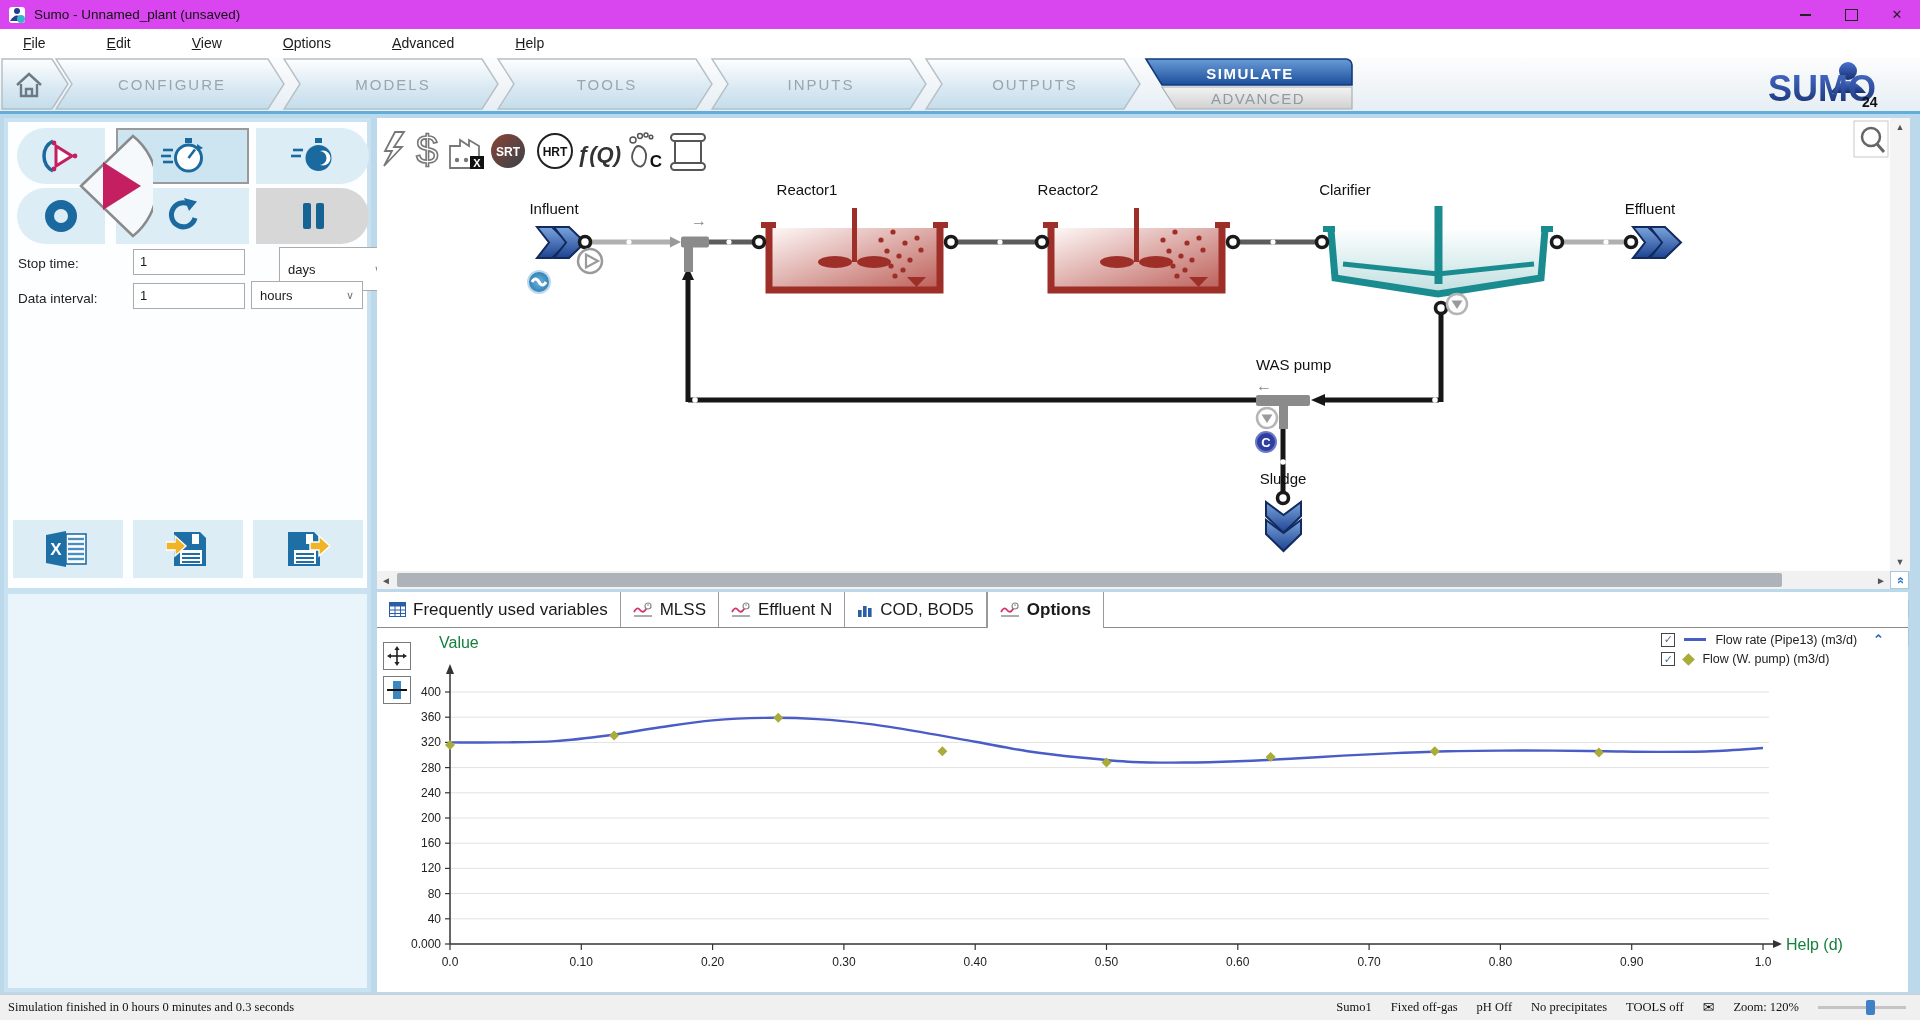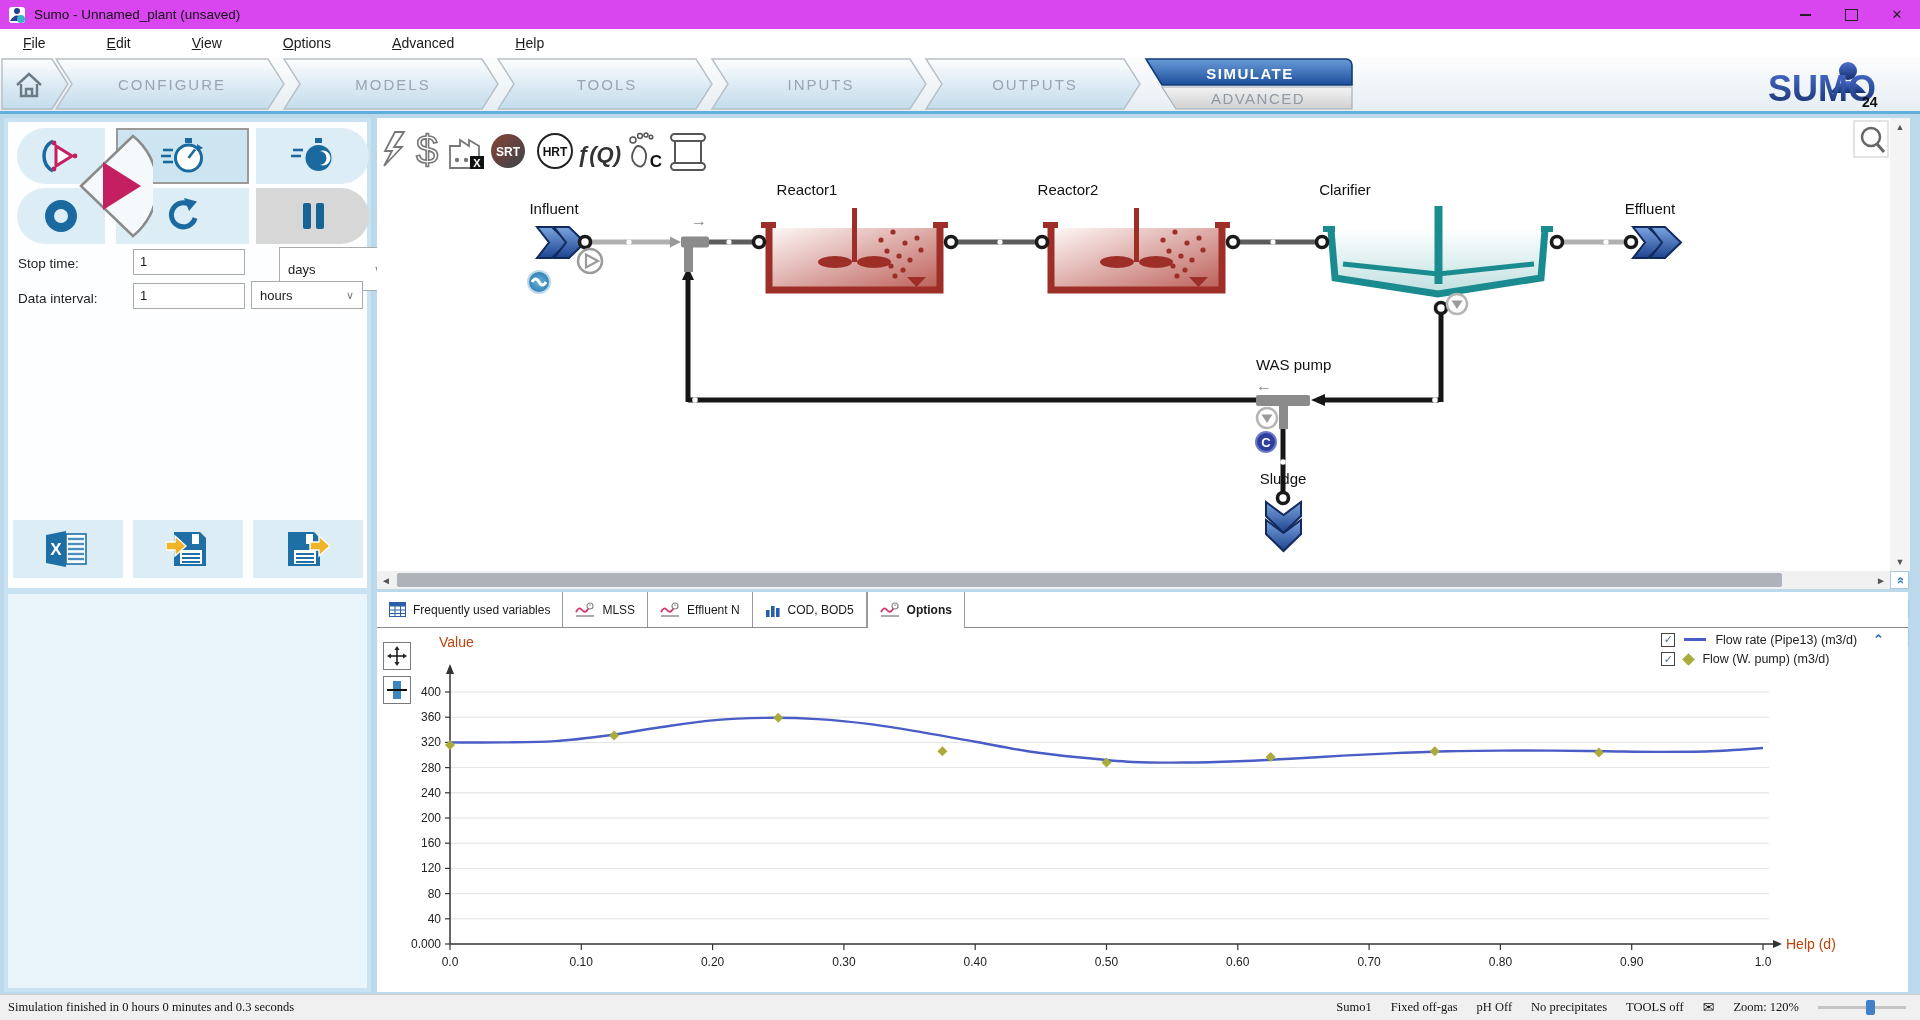--- a/index.html
+++ b/index.html
@@ -47,25 +47,25 @@
   .hscroll{left:377px;top:571px;width:1513px;height:18px;background:#f1f1f1;}
   .hs-arrow{position:absolute;top:0;width:18px;height:18px;display:flex;align-items:center;justify-content:center;font-size:10px;color:#555;}
   .hs-thumb{position:absolute;left:20px;top:2px;width:1385px;height:14px;background:#adb3b9;border-radius:2px;}
   .edge-btn{position:absolute;width:19px;height:18px;background:#fff;border:1px solid #a9c7de;color:#2f74c0;display:flex;align-items:center;justify-content:center;box-sizing:border-box;}
   .edge-btn span{display:inline-block;font-weight:bold;font-size:13px;transform:rotate(-90deg);}
   .edge-btn.down span{transform:rotate(90deg);}
 
   
   .bottom-panel{left:377px;top:592px;width:1531px;height:400px;background:#fff;}
   .tabbar{position:absolute;left:0;top:0;width:1531px;height:36px;background:#fff;border-bottom:1px solid #8a8a8a;display:flex;box-sizing:border-box;}
-  .tab{display:flex;align-items:center;gap:7px;padding:0 12px;font-size:12px;color:#1a1a1a;border-right:1px solid #9a9a9a;}
+  .tab{display:flex;align-items:center;gap:7px;padding:0 12px;font-size:17px;color:#1a1a1a;border-right:1px solid #9a9a9a;}
   .tab.active{font-weight:bold;border-left:1px solid #9a9a9a;margin-bottom:-1px;background:#fff;}
   .chart-zone{position:absolute;left:0;top:36px;width:1531px;height:364px;}
   .tool-box{position:absolute;width:28px;height:28px;border:1px solid #7a7a7a;background:#fff;display:flex;align-items:center;justify-content:center;box-sizing:border-box;}
-  .axis-label{position:absolute;font-size:14px;color:#c2410c;text-align:center;}
+  .axis-label{position:absolute;font-size:16px;color:#15803d;text-align:center;}
   .legend{position:absolute;top:4px;right:24px;display:flex;flex-direction:column;gap:5px;}
   .legend-row{display:flex;align-items:center;gap:9px;font-size:12.5px;color:#222;}
   .cbx{width:14px;height:14px;border:1.5px solid #444;background:#fff;display:flex;align-items:center;justify-content:center;font-size:11px;color:#55708f;box-sizing:border-box;}
   .line-sample{width:22px;height:3px;background:#4a5cc5;}
   .diamond-sample{width:9px;height:9px;background:#a9ab3a;transform:rotate(45deg);}
   .legend-collapse{color:#2b6cb8;font-weight:bold;font-size:13px;margin-left:7px;}
 
   
   .statusbar{left:0;top:994px;width:1920px;height:26px;background:#f0f0f0;border-top:1px solid #cfcfcf;display:flex;align-items:center;font-size:12.5px;color:#111;box-sizing:border-box;font-family:Liberation Serif, serif;}
   .status-left{margin-left:8px;}

